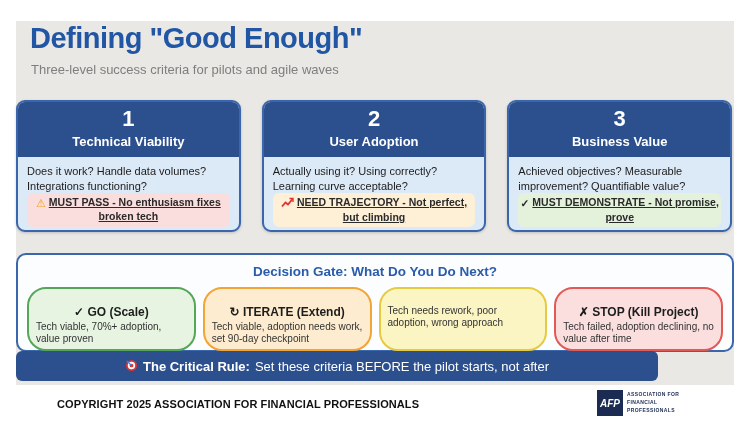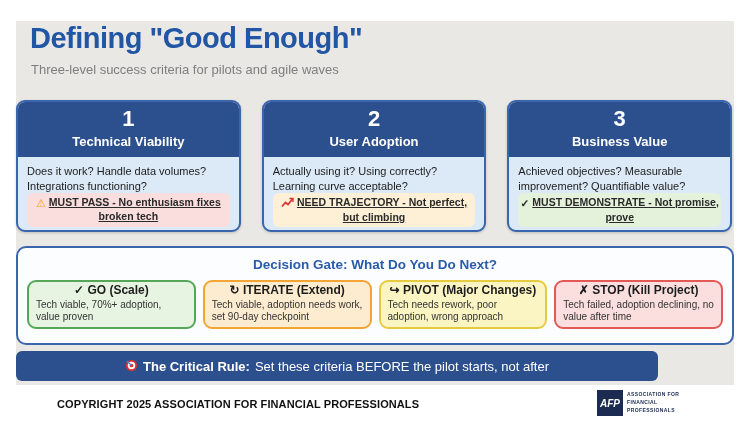--- a/index.html
+++ b/index.html
@@ -34,29 +34,29 @@
   .card-highlight{
     margin-top:auto;border-radius:6px;padding:3px 0;text-align:center;
     font-weight:700;font-size:10.5px;line-height:1.3;color:#2a2a2a;text-decoration:underline;
   }
   .hl-pink{background:#fadddd;}
   .hl-cream{background:#fdf0d6;}
   .hl-green{background:#e4f2dc;}
   .hl-icon{margin-right:3px;vertical-align:-1px;display:inline-block;}
   .warning-glyph{color:#f0a11d;font-weight:400;font-size:11px;}
   .decision-panel{
-    position:absolute;left:0;top:225px;width:718px;height:99px;box-sizing:border-box;
+    position:absolute;left:0;top:232px;width:718px;height:99px;box-sizing:border-box;
     background:#fbfdfe;border:2px solid #3a66ad;border-radius:10px;
   }
   .dg-title{
     text-align:center;color:#2a5cab;font-weight:700;font-size:13.5px;margin-top:9px;
   }
   .dg-row{display:flex;gap:7px;margin:8px 9px 0;}
   .dg-opt{
-    flex:1;border-radius:9px;padding:0 7px 4px;box-sizing:border-box;
+    flex:1;border-radius:19px;padding:15px 7px 4px;box-sizing:border-box;
     border:2px solid transparent;min-height:47px;
   }
   .dg-opt-title{text-align:center;font-weight:700;font-size:12px;color:#1d1d1d;line-height:16px;white-space:nowrap;}
   .dg-opt-desc{font-size:10px;color:#333;line-height:1.22;margin-top:1px;}
   .opt-go{background:#e7f4e2;border-color:#56a65a;}
   .opt-iterate{background:#fdeccf;border-color:#f2a434;}
   .opt-pivot{background:#fbf5c3;border-color:#e6cb41;}
   .opt-stop{background:#fbdfdf;border-color:#e25955;}
   .critical-bar{
     position:absolute;left:0;top:330px;width:642px;height:30px;box-sizing:border-box;
@@ -144,24 +144,20 @@
 
       <div class="dg-opt opt-iterate">
         <div class="dg-opt-title">
           <span>↻</span>
           <span>ITERATE (Extend)</span>
         </div>
         <div class="dg-opt-desc">Tech viable, adoption needs work, set 90-day checkpoint</div>
       </div>
 
       <div class="dg-opt opt-pivot">
-        <div class="dg-opt-title">
-          <span>↪</span>
-          <span>PIVOT (Major Changes)</span>
-        </div>
         <div class="dg-opt-desc">Tech needs rework, poor adoption, wrong approach</div>
       </div>
 
       <div class="dg-opt opt-stop">
         <div class="dg-opt-title">
           <span>✗</span>
           <span>STOP (Kill Project)</span>
         </div>
         <div class="dg-opt-desc">Tech failed, adoption declining, no value after time</div>
       </div>

